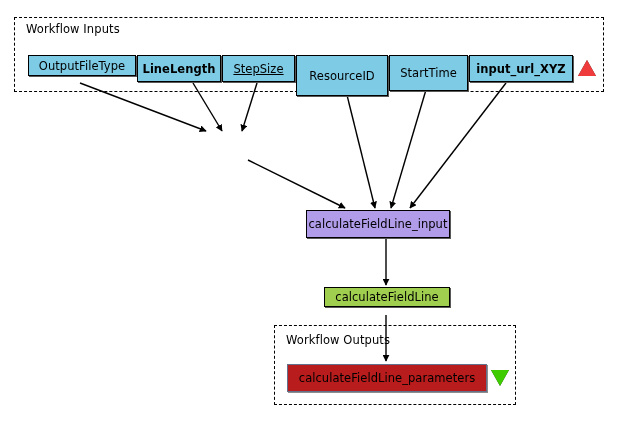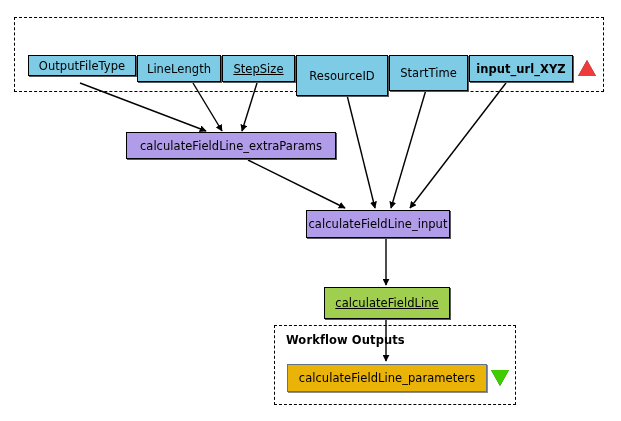--- a/index.html
+++ b/index.html
@@ -57,21 +57,21 @@
     background: #b09ce8;
     border: 1px solid #000000;
     box-shadow: 1px 1px 0 0 #585858;
   }
   .node-green {
     background: #a0ce4e;
     border: 1px solid #000000;
     box-shadow: 1px 1px 0 0 #585858;
   }
   .node-output {
-    background: #eab308;
+    background: #b91c1c;
     border: 1px solid #63718b;
     box-shadow: 1px 1px 0 0 #8d8d8d;
   }
   .tri {
     position: absolute;
     width: 0;
     height: 0;
     z-index: 4;
   }
   .tri-up {
@@ -114,36 +114,36 @@
 
       <path d="M 506 83 L 410 208"></path>
 
       <path d="M 386 239 L 386 285"></path>
 
       <path d="M 386 315 L 386 361"></path>
     </g>
   </svg>
 
   <div class="cluster" style="left:14px; top:17px; width:590px; height:75px;"></div>
+  <div class="cluster-label" style="left:26px; top:22px;">Workflow Inputs</div>
 
   <div class="node node-input" style="left:28px; top:55px; width:108px; height:21px;">OutputFileType</div>
-  <div class="node node-input" style="left:137px; top:55px; width:84px; height:27px;">LineLength</div>
+  <div class="node node-input" style="left:137px; top:55px; width:84px; height:27px;font-weight:bold;">LineLength</div>
   <div class="node node-input" style="left:222px; top:55px; width:73px; height:27px;text-decoration:underline;">StepSize</div>
   <div class="node node-input" style="left:296px; top:55px; width:92px; height:41px;">ResourceID</div>
   <div class="node node-input" style="left:389px; top:55px; width:79px; height:36px;">StartTime</div>
   <div class="node node-input" style="left:469px; top:55px; width:104px; height:27px;font-weight:bold;">input_url_XYZ</div>
 
   <div class="tri tri-up" style="left:578px; top:60px;"></div>
 
-  <div class="node node-purple" style="left:126px; top:132px; width:210px; height:27px;">calculateFieldLine_extraParams</div>
 
   <div class="node node-purple" style="left:306px; top:210px; width:144px; height:28px;">calculateFieldLine_input</div>
 
-  <div class="node node-green" style="left:324px; top:287px; width:126px; height:32px;text-decoration:underline;">calculateFieldLine</div>
+  <div class="node node-green" style="left:324px; top:287px; width:126px; height:20px;">calculateFieldLine</div>
 
   <div class="cluster" style="left:274px; top:325px; width:242px; height:80px;"></div>
-  <div class="cluster-label" style="left:286px; top:333px;font-weight:bold;">Workflow Outputs</div>
+  <div class="cluster-label" style="left:286px; top:333px;">Workflow Outputs</div>
 
   <div class="node node-output" style="left:287px; top:364px; width:200px; height:28px;">calculateFieldLine_parameters</div>
 
   <div class="tri tri-down" style="left:491px; top:370px;"></div>
 
 </div>
 
 </body></html>

